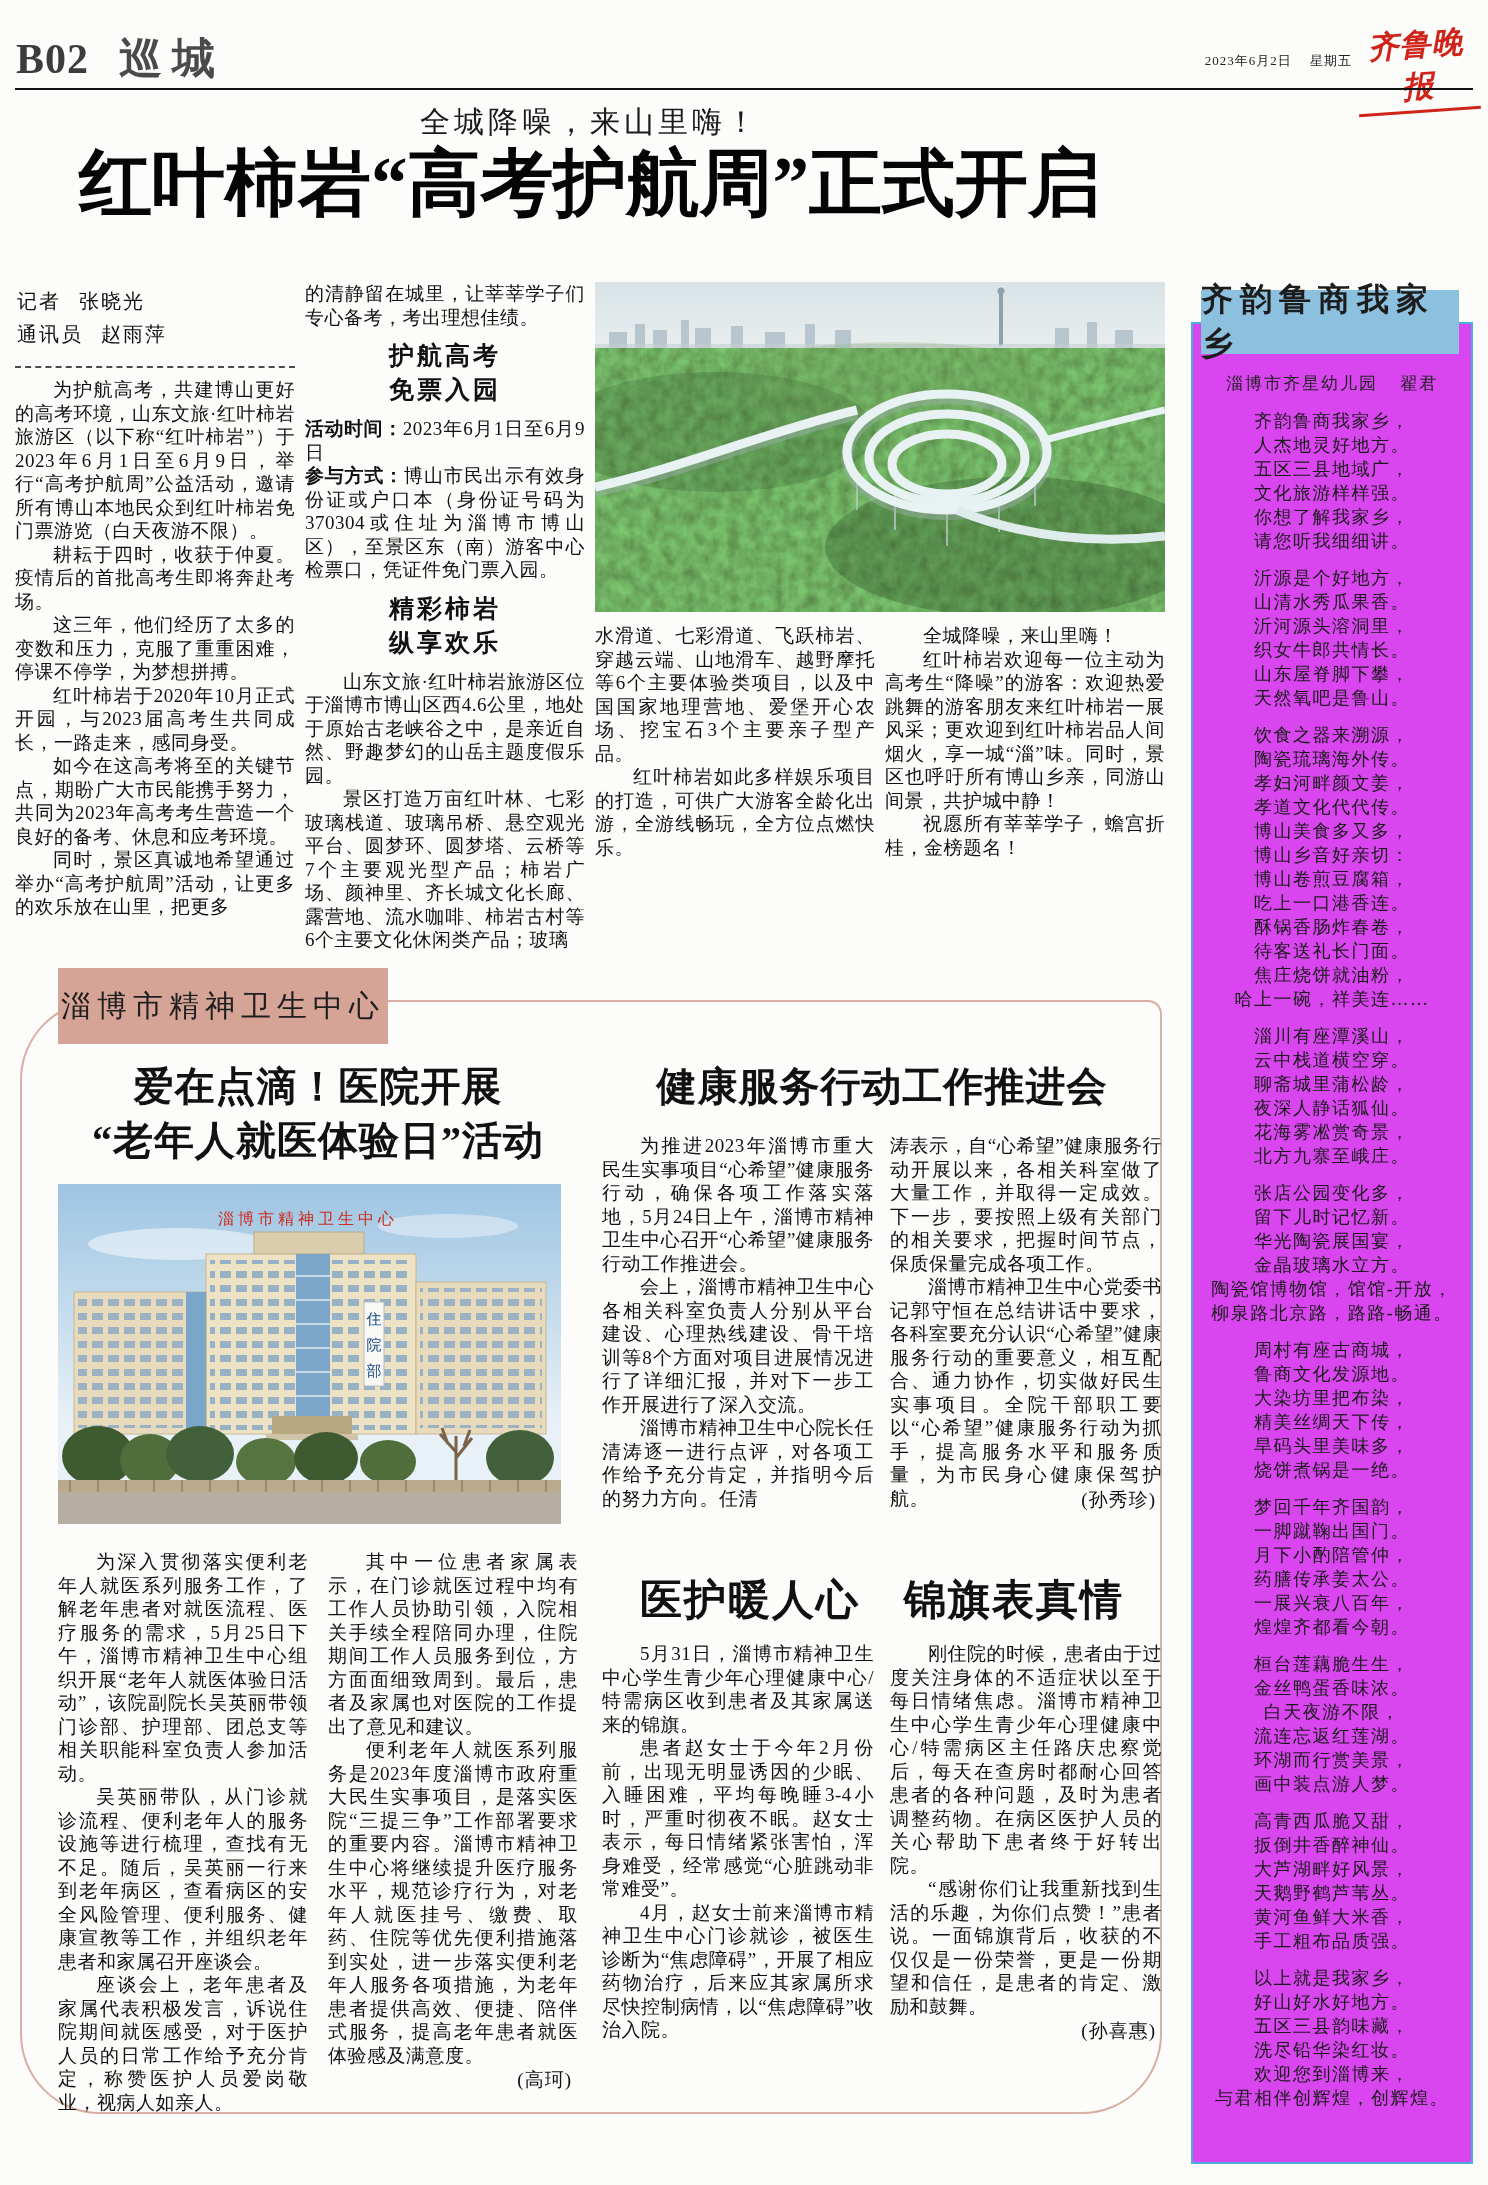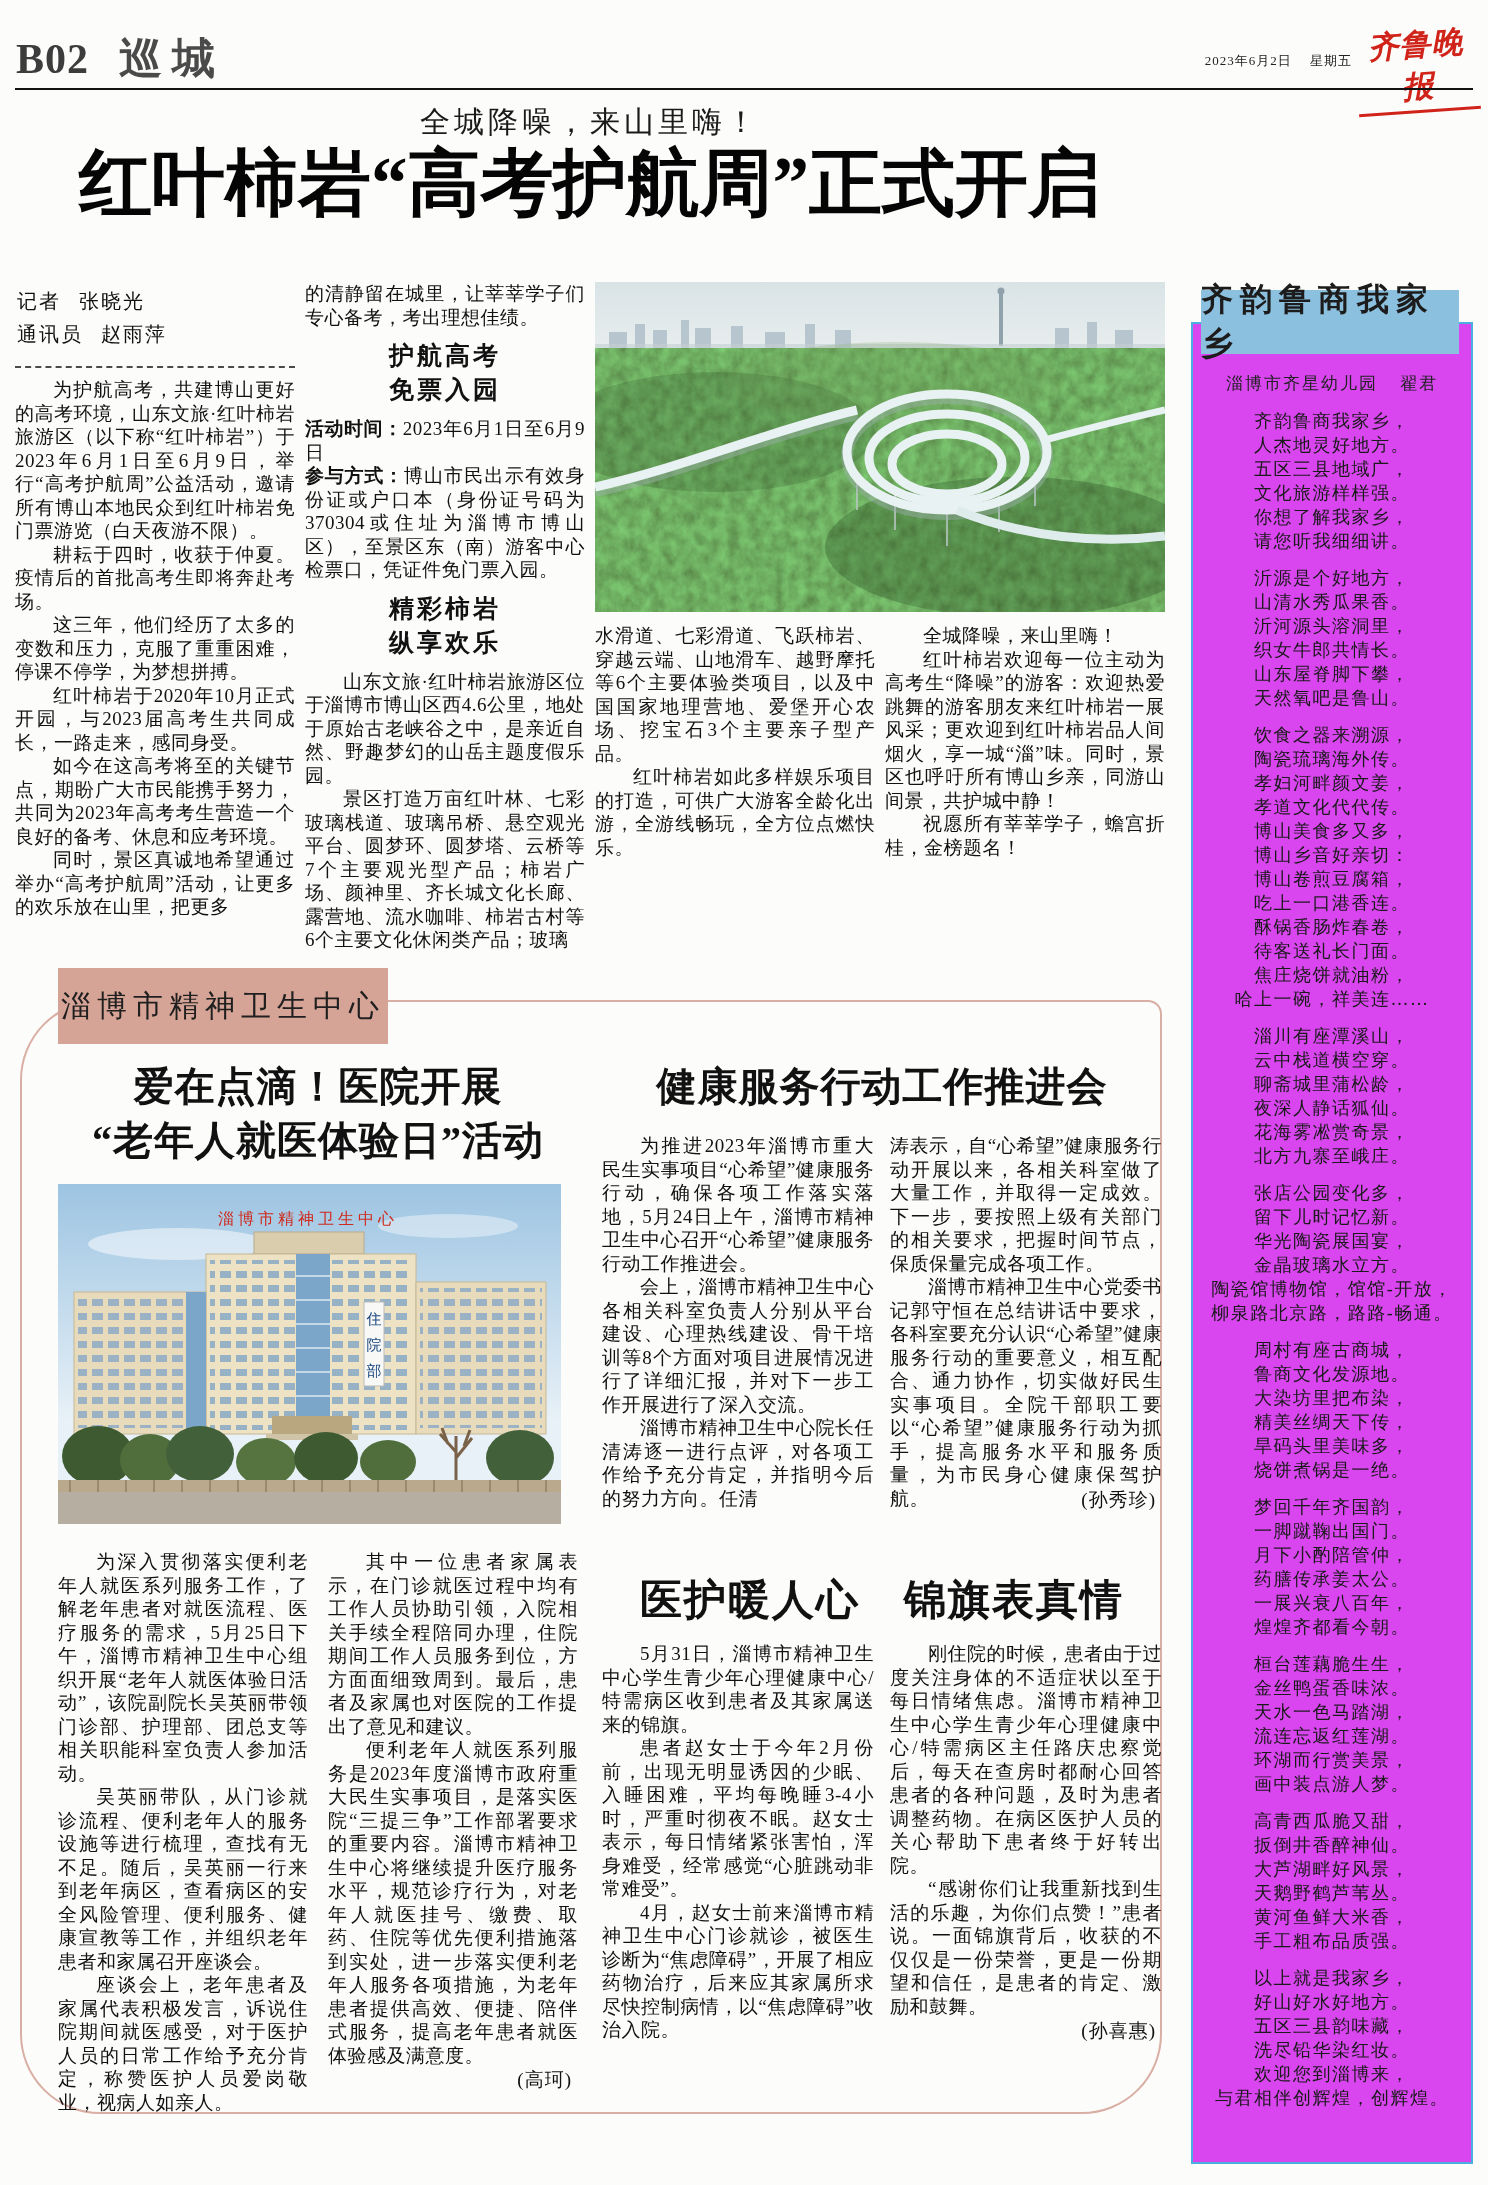--- a/index.html
+++ b/index.html
@@ -264,21 +264,21 @@
         <div class="poem-line">梦回千年齐国韵，</div>
         <div class="poem-line">一脚蹴鞠出国门。</div>
         <div class="poem-line">月下小酌陪管仲，</div>
         <div class="poem-line">药膳传承姜太公。</div>
         <div class="poem-line">一展兴衰八百年，</div>
         <div class="poem-line">煌煌齐都看今朝。</div>
       </div>
       <div class="stanza">
         <div class="poem-line">桓台莲藕脆生生，</div>
         <div class="poem-line">金丝鸭蛋香味浓。</div>
-        <div class="poem-line">天水一色马踏湖，</div>
+        <div class="poem-line">白天夜游不限，</div>
         <div class="poem-line">流连忘返红莲湖。</div>
         <div class="poem-line">环湖而行赏美景，</div>
         <div class="poem-line">画中装点游人梦。</div>
       </div>
       <div class="stanza">
         <div class="poem-line">高青西瓜脆又甜，</div>
         <div class="poem-line">扳倒井香醉神仙。</div>
         <div class="poem-line">大芦湖畔好风景，</div>
         <div class="poem-line">天鹅野鹤芦苇丛。</div>
         <div class="poem-line">黄河鱼鲜大米香，</div>

